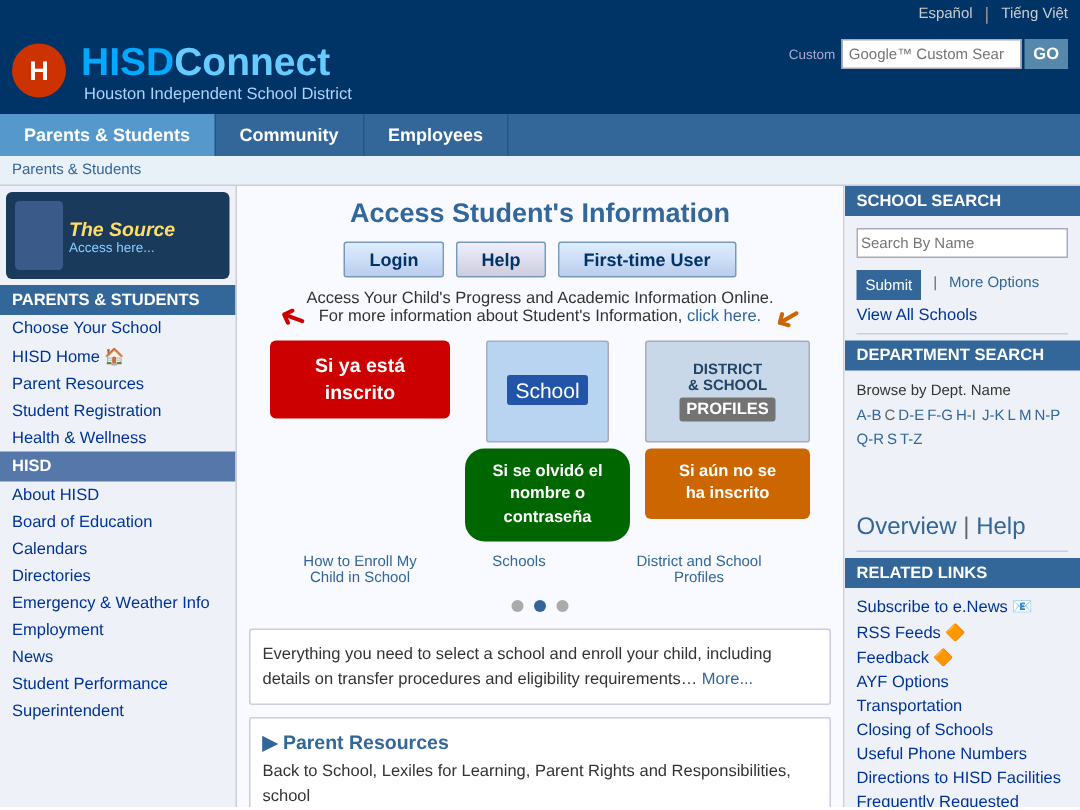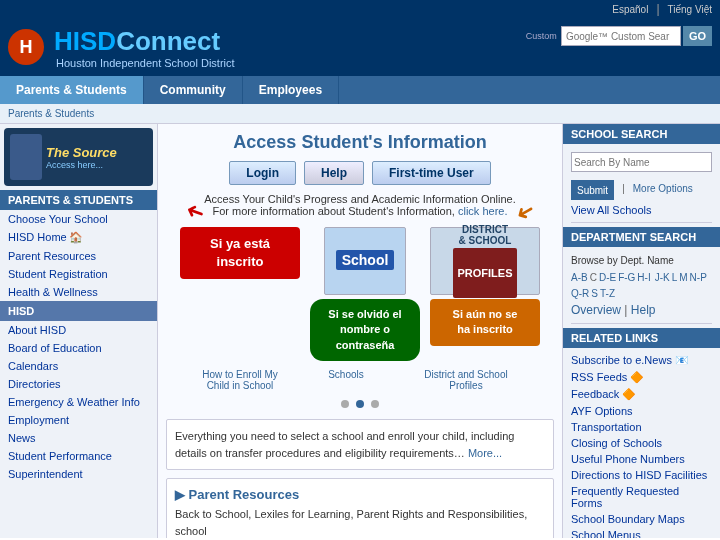--- a/index.html
+++ b/index.html
@@ -166,33 +166,33 @@
       <div style="position:absolute;left:20px;top:-28px;color:#cc0000;font-size:22px;transform:rotate(200deg);">➜</div>
 
       <div style="position:absolute;right:20px;top:-28px;color:#cc6600;font-size:22px;transform:rotate(-30deg) scaleX(-1);">➜</div>
 
       <div class="callout-box" style="white-space:pre-line;">Si ya está
 inscrito</div>
 
       <div style="display:flex;flex-direction:column;gap:4px;align-items:center;">
         <div class="img-placeholder" style="width:82px;height:68px;background:#b8d4f0;font-size:9px;padding:4px;">
           <div style="text-align:center;">
-            <div style="background:#2255aa;color:#fff;font-size:14px;font-weight:bold;padding:2px 6px;margin-bottom:2px;border-radius:2px;">School</div>
+            <div style="background:#2255aa;color:#fff;font-size:14px;font-weight:normal;padding:2px 6px;margin-bottom:2px;border-radius:2px;">School</div>
           </div>
         </div>
         <div class="callout-box green" style="white-space:pre-line;font-size:11px;min-width:110px;">Si se olvidó el
 nombre o
 contraseña</div>
       </div>
 
       <div style="display:flex;flex-direction:column;gap:4px;align-items:center;">
         <div class="img-placeholder" style="width:110px;height:68px;background:#c8d8e8;font-size:9px;">
           <div style="text-align:center;padding:4px;">
             <div style="font-weight:bold;font-size:10px;color:#224466;">DISTRICT<br>&amp; SCHOOL</div>
-            <div style="background:#7f1d1d;color:#fff;font-size:11px;font-weight:bold;padding:19px 4px;margin-top:2px;border-radius:2px;">PROFILES</div>
+            <div style="background:#737373;color:#fff;font-size:11px;font-weight:bold;padding:2px 4px;margin-top:2px;border-radius:2px;">PROFILES</div>
           </div>
         </div>
         <div class="callout-box" style="white-space:pre-line;background:#cc6600;font-size:11px;min-width:110px;">Si aún no se
 ha inscrito</div>
       </div>
     </div>
 
     <div style="display:flex;gap:10px;justify-content:center;font-size:10px;color:#336699;margin-bottom:6px;">
       <div style="width:82px;text-align:center;">How to Enroll My Child in School</div>
       <div style="width:110px;text-align:center;">Schools</div>
@@ -241,21 +241,21 @@
       <a style="font-size:10px;color:#336699;cursor:pointer;">H-I</a>
       <br style="width:100%;">
       <a style="font-size:10px;color:#336699;cursor:pointer;">J-K</a>
       <a style="font-size:10px;color:#336699;cursor:pointer;">L</a>
       <a style="font-size:10px;color:#336699;cursor:pointer;">M</a>
       <a style="font-size:10px;color:#336699;cursor:pointer;">N-P</a>
       <a style="font-size:10px;color:#336699;cursor:pointer;">Q-R</a>
       <a style="font-size:10px;color:#336699;cursor:pointer;">S</a>
       <a style="font-size:10px;color:#336699;cursor:pointer;">T-Z</a>
     </div>
-    <div style="padding:2px 8px;font-size:12px;">
+    <div style="padding:2px 8px;font-size:16px;margin-top:40px;">
       <a style="color:#336699;cursor:pointer;">Overview</a>
       <span style="color:#666;"> | </span>
       <a style="color:#336699;cursor:pointer;">Help</a>
     </div>
     <div class="rs-divider"></div>
 
     <div class="rs-section-header">RELATED LINKS</div>
     <div class="rs-item">Subscribe to e.News 📧</div>
     <div class="rs-item">RSS Feeds 🔶</div>
     <div class="rs-item">Feedback 🔶</div>

